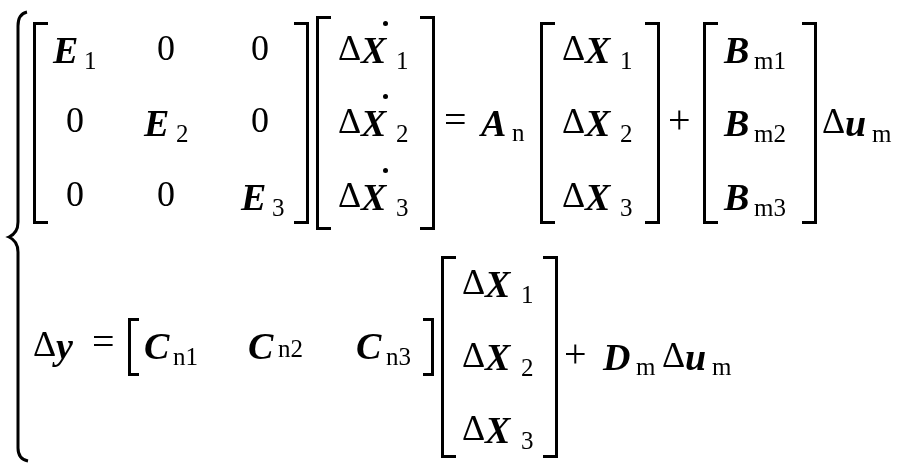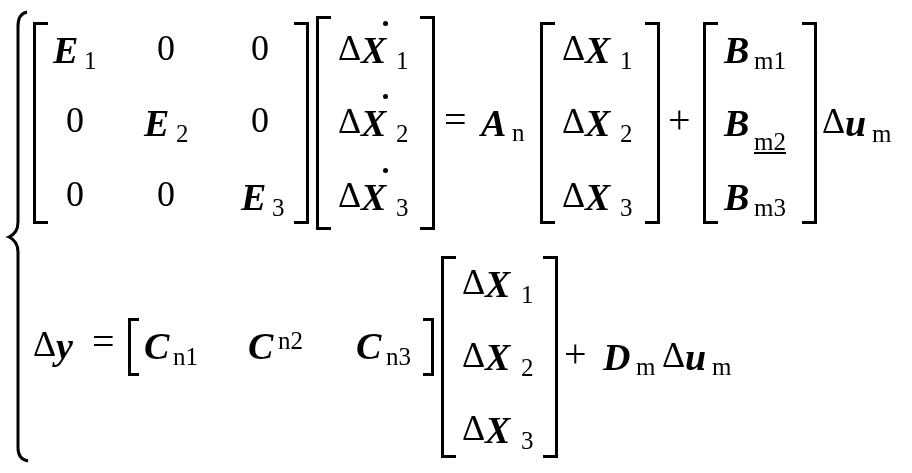--- a/index.html
+++ b/index.html
@@ -91,21 +91,21 @@
   <span class="t op" style="left:668px;top:100px;">+</span>
 
   <div>
     <div class="bl left abs" style="left:703px;top:22px;height:196px;"></div>
     <div class="bl right abs" style="left:802px;top:22px;height:196px;"></div>
 
     <span class="t bi" style="left:724px;top:31px;">B</span>
     <span class="t sub" style="left:754px;top:48px;">m1</span>
 
     <span class="t bi" style="left:724px;top:104px;">B</span>
-    <span class="t sub" style="left:754px;top:129px;text-decoration:underline;">m2</span>
+    <span class="t sub" style="left:754px;top:121px;">m2</span>
 
     <span class="t bi" style="left:724px;top:178px;">B</span>
     <span class="t sub" style="left:754px;top:195px;font-family:Liberation Serif, serif;">m3</span>
   </div>
 
   <span class="t delta" style="left:822px;top:103px;">Δ</span>
   <span class="t bi" style="left:845px;top:104px;">u</span>
   <span class="t sub" style="left:872px;top:121px;">m</span>
 </div>
 
@@ -115,21 +115,21 @@
   <span class="t op" style="left:92px;top:322px;">=</span>
 
   <div>
     <div class="bl left abs" style="left:128px;top:318px;height:52px;width:8px;"></div>
     <div class="bl right abs" style="left:423px;top:318px;height:52px;width:8px;"></div>
 
     <span class="t bi" style="left:144px;top:327px;">C</span>
     <span class="t sub" style="left:173px;top:344px;">n1</span>
 
     <span class="t bi" style="left:248px;top:327px;">C</span>
-    <span class="t sub" style="left:278px;top:328px;">n2</span>
+    <span class="t sub" style="left:278px;top:336px;">n2</span>
 
     <span class="t bi" style="left:356px;top:327px;">C</span>
     <span class="t sub" style="left:386px;top:344px;">n3</span>
   </div>
 
   <div>
     <div class="bl left abs" style="left:441px;top:256px;height:196px;"></div>
     <div class="bl right abs" style="left:543px;top:256px;height:196px;"></div>
 
     <span class="t delta" style="left:462px;top:264px;">Δ</span>

